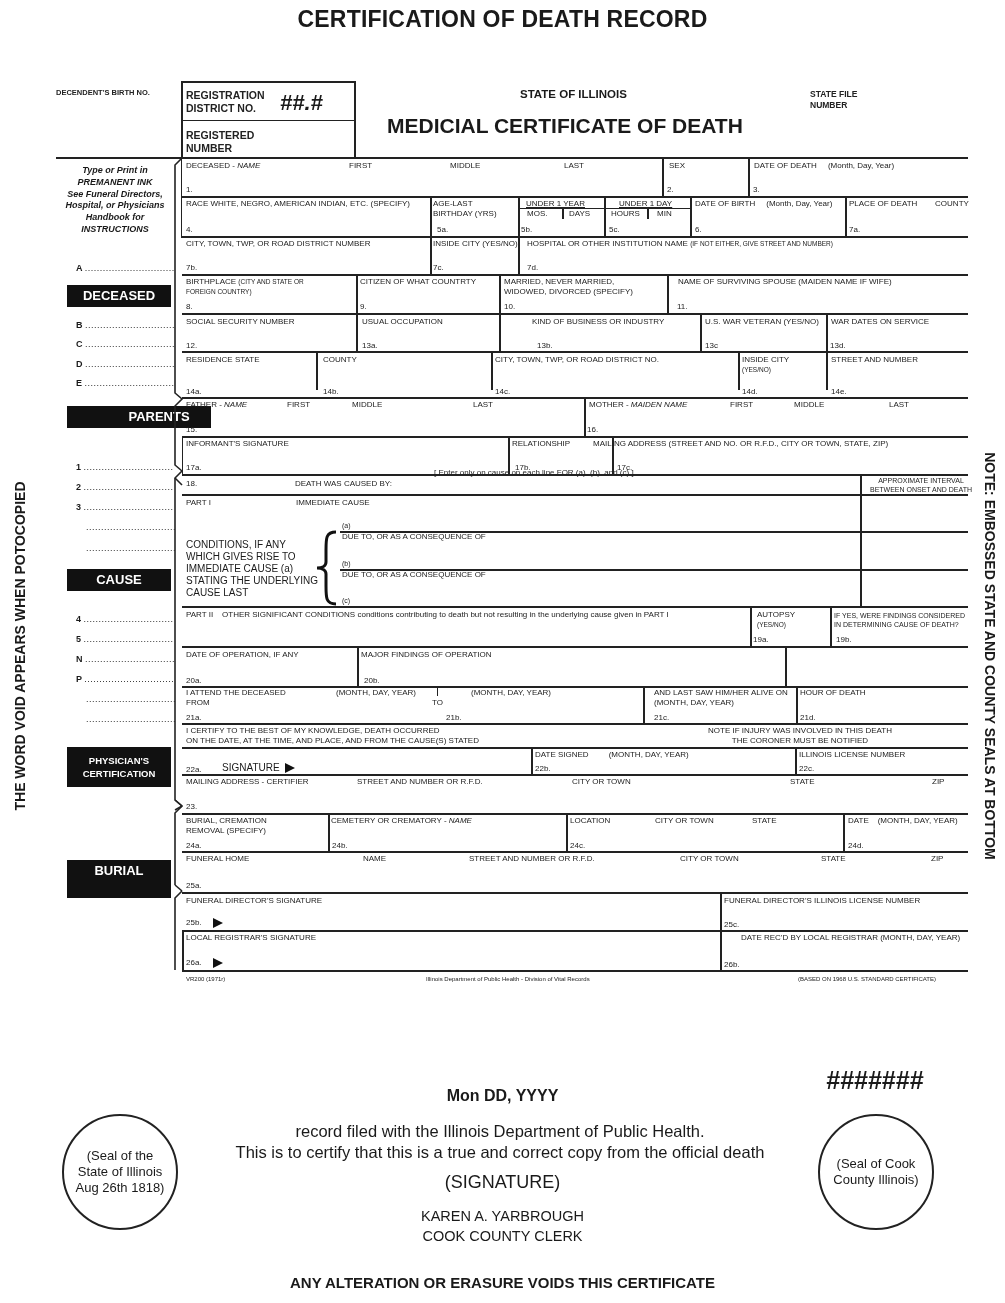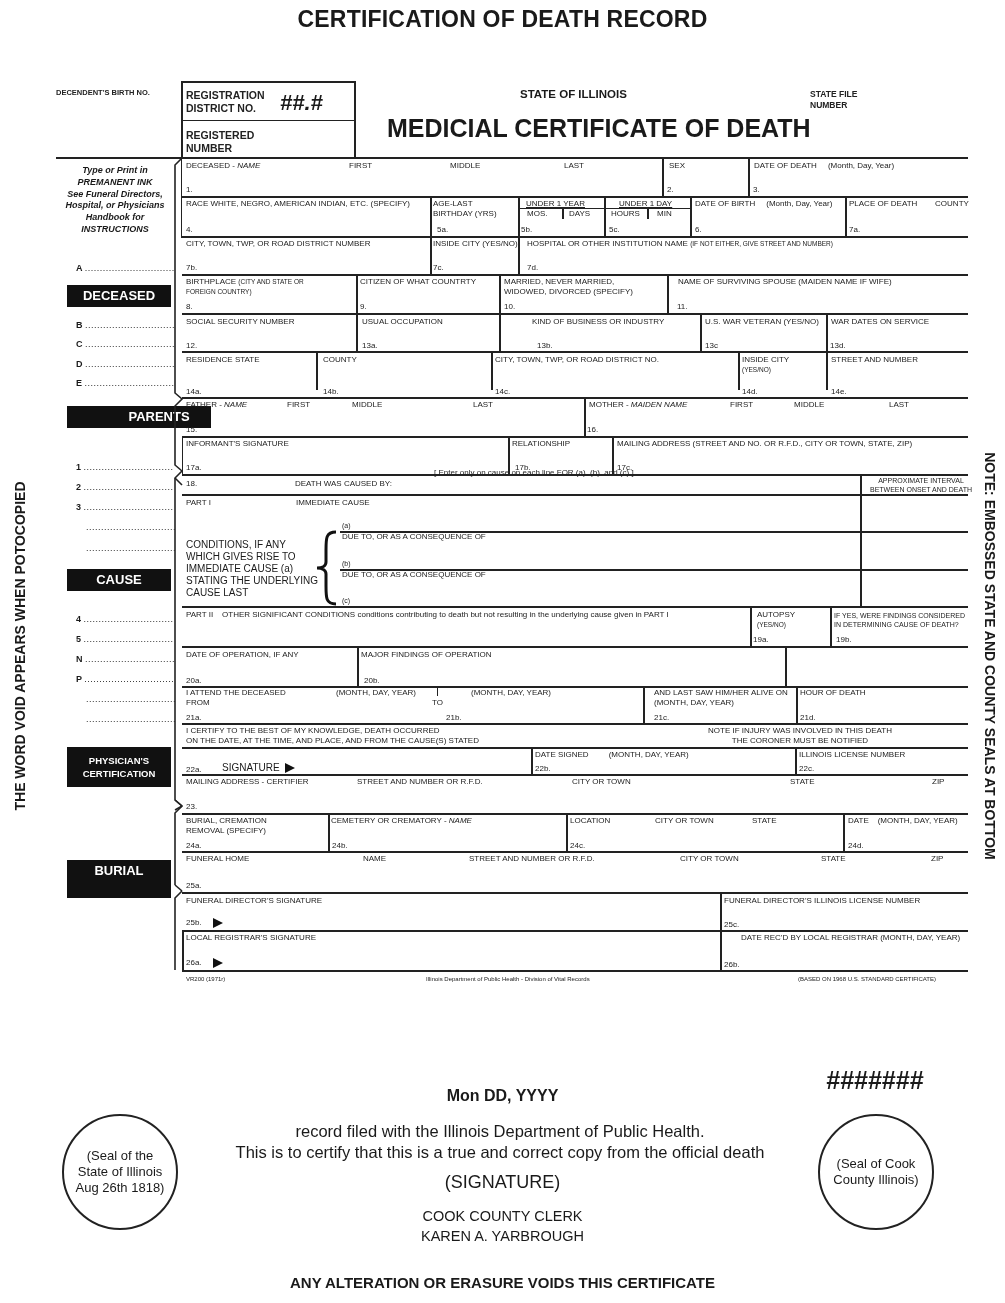--- a/index.html
+++ b/index.html
@@ -32,21 +32,21 @@
 <div>
   <div class="hl" style="left:181px;top:81px;width:174px;"></div>
   <div class="hl1" style="left:181px;top:120px;width:174px;"></div>
   <div class="vl" style="left:181px;top:81px;height:77px;"></div>
   <div class="vl" style="left:354px;top:81px;height:77px;"></div>
   <div class="t" style="left:56px;top:88px;font-weight:bold;font-size:7.5px;">DECENDENT'S BIRTH NO.</div>
   <div class="t" style="left:186px;top:89px;font-weight:bold;font-size:10.5px;line-height:13px;"><span>REGISTRATION</span><br><span>DISTRICT NO.</span></div>
   <div class="abs" style="left:280px;top:90px;font-size:22px;font-weight:bold;font-style:italic;">##.#</div>
   <div class="t" style="left:186px;top:129px;font-weight:bold;font-size:10.5px;line-height:13px;"><span>REGISTERED</span><br><span>NUMBER</span></div>
   <div class="abs" style="left:520px;top:88px;font-size:11.5px;font-weight:bold;">STATE OF ILLINOIS</div>
-  <div class="abs" style="left:387px;top:114px;font-size:25px;font-weight:bold;">MEDICIAL CERTIFICATE OF DEATH</div>
+  <div class="abs" style="left:387px;top:114px;font-size:21px;font-weight:bold;">MEDICIAL CERTIFICATE OF DEATH</div>
   <div class="t" style="left:810px;top:89px;font-weight:bold;font-size:8.5px;line-height:11px;"><span>STATE FILE</span><br><span>NUMBER</span></div>
   <div class="hl" style="left:56px;top:157px;width:912px;"></div>
 </div>
 
 <div class="abs" style="left:56px;top:165px;width:118px;text-align:center;font-size:9px;line-height:11.8px;font-weight:bold;font-style:italic;">
   <div>Type or Print in</div>
     <div>PREMANENT INK</div>
     <div>See Funeral Directors,</div>
     <div>Hospital, or Physicians</div>
     <div>Handbook for</div>
@@ -239,21 +239,21 @@
 <div class="t" style="left:589px;top:400px;"><span>MOTHER  -  </span><span class="it">MAIDEN NAME</span></div>
 <div class="t" style="left:730px;top:400px;">FIRST</div>
 <div class="t" style="left:794px;top:400px;">MIDDLE</div>
 <div class="t" style="left:889px;top:400px;">LAST</div>
 <div class="t" style="left:587px;top:425px;">16.</div>
 
 <div class="t" style="left:186px;top:439px;">INFORMANT'S SIGNATURE</div>
 <div class="t" style="left:186px;top:463px;">17a.</div>
 <div class="t" style="left:512px;top:439px;">RELATIONSHIP</div>
 <div class="t" style="left:515px;top:463px;">17b.</div>
-<div class="t" style="left:617px;top:439px;">MAILING ADDRESS  (STREET AND NO. OR R.F.D., CITY OR TOWN, STATE, ZIP)</div>
+<div class="t" style="left:593px;top:439px;">MAILING ADDRESS  (STREET AND NO. OR R.F.D., CITY OR TOWN, STATE, ZIP)</div>
 <div class="t" style="left:617px;top:463px;">17c.</div>
 
 <div class="t" style="left:186px;top:479px;">18.</div>
 <div class="t" style="left:295px;top:479px;">DEATH WAS CAUSED BY:</div>
 <div class="t" style="left:434px;top:468px;">[ Enter only on cause on each line FOR (a), (b), and (c) ]</div>
 <div class="t t7" style="left:866px;top:476px;text-align:center;width:110px;"><span>APPROXIMATE INTERVAL</span><br><span>BETWEEN ONSET AND DEATH</span></div>
 <div class="t" style="left:186px;top:498px;">PART I</div>
 <div class="t" style="left:296px;top:498px;">IMMEDIATE CAUSE</div>
 <div class="abs" style="left:186px;top:539px;font-size:10px;line-height:12px;white-space:nowrap;">
   <div>CONDITIONS, IF ANY</div>
@@ -342,22 +342,22 @@
 <div class="t" style="left:798px;top:974px;font-size:6px;">(BASED ON 1968 U.S. STANDARD CERTIFICATE)</div>
 
 <div class="abs" style="left:826px;top:1066px;font-size:25px;font-weight:bold;font-style:italic;">#######</div>
 <div class="abs" style="left:0;width:1005px;top:1087px;text-align:center;font-size:16px;font-weight:bold;">Mon DD, YYYY</div>
 <div class="abs" style="left:150px;width:700px;top:1121px;text-align:center;font-size:16.5px;line-height:21px;">
     <div>record filed with the Illinois Department of Public Health.</div>
     <div>This is to certify that this is a true and correct copy from the official death</div>
   </div>
 <div class="abs" style="left:0;width:1005px;top:1172px;text-align:center;font-size:18px;">(SIGNATURE)</div>
 <div class="abs" style="left:0;width:1005px;top:1206px;text-align:center;font-size:14.5px;line-height:20px;">
+    <div>KAREN A. YARBROUGH</div>
     <div>COOK COUNTY CLERK</div>
-    <div>KAREN A. YARBROUGH</div>
   </div>
 
 <div class="seal" style="left:62px;top:1114px;">
     <div>
       <div>(Seal of the</div>
       <div>State of Illinois</div>
       <div>Aug 26th 1818)</div>
     </div>
   </div>
 <div class="seal" style="left:818px;top:1114px;">

